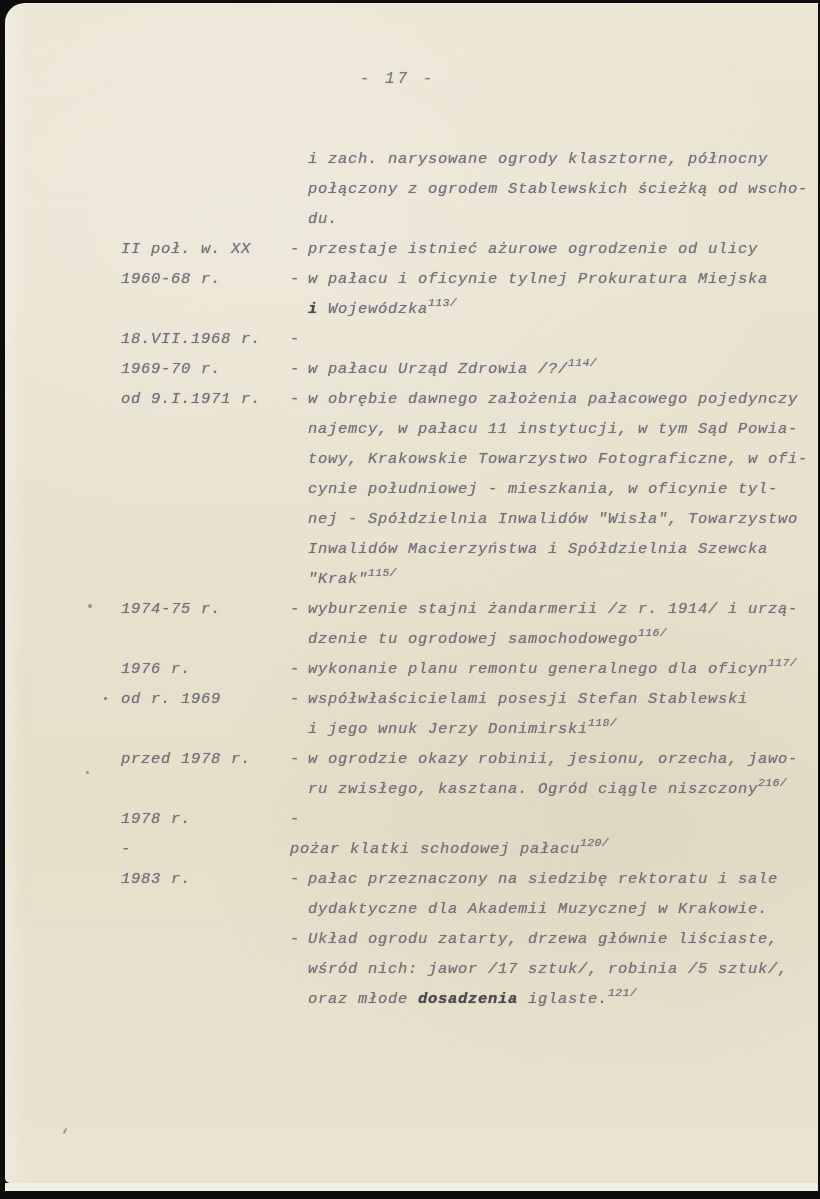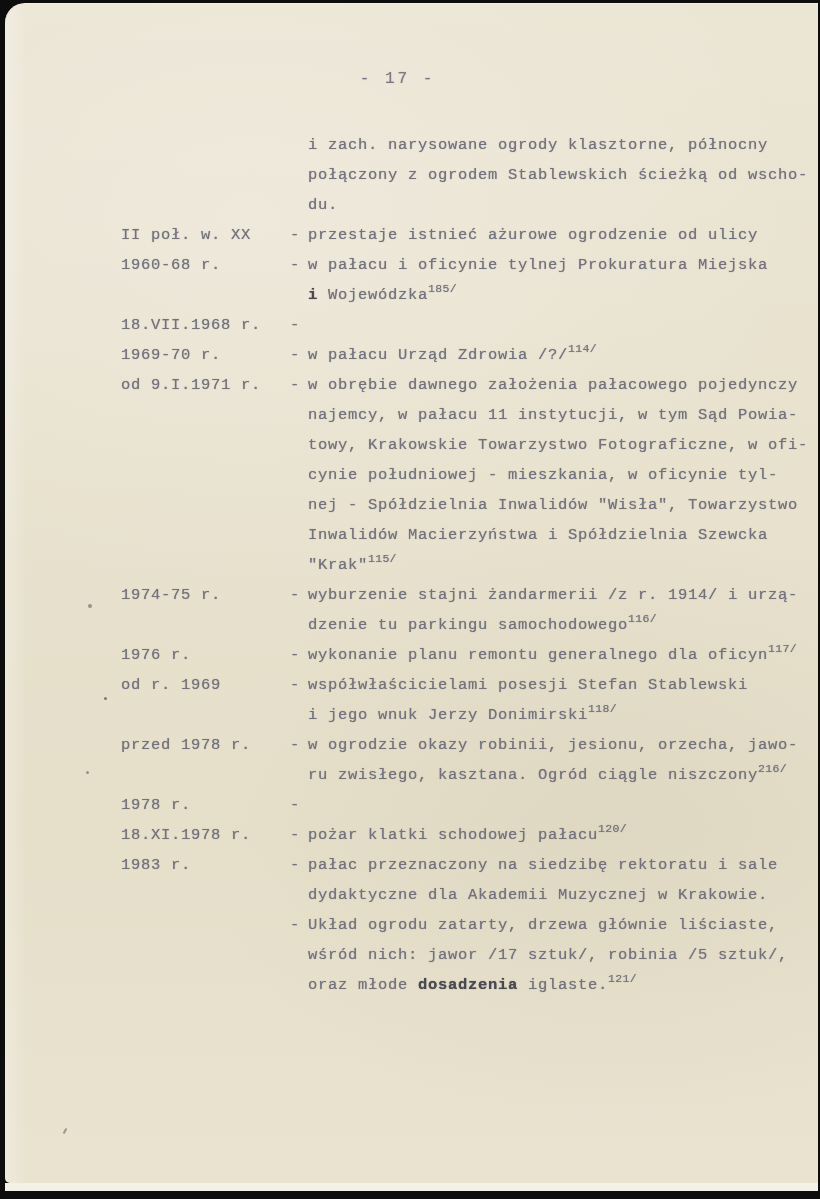--- a/index.html
+++ b/index.html
@@ -1,19 +1,20 @@
 <!DOCTYPE html>
 <html><head>
 <meta charset="utf-8">
 <style>
   html,body{margin:0;padding:0;background:#0d0d0d;}
   .scan{
     position:relative;width:820px;height:1199px;overflow:hidden;
     background:#0d0d0d;
     font-family:"Liberation Mono","DejaVu Sans Mono",monospace;
+    font-style:italic;
   }
   .paper{
     position:absolute;left:5px;top:3px;right:2px;bottom:16px;
     background:
       radial-gradient(900px 600px at 30% 18%, rgba(255,255,255,.22), rgba(255,255,255,0) 65%),
       radial-gradient(700px 500px at 75% 70%, rgba(120,110,80,.07), rgba(120,110,80,0) 60%),
       linear-gradient(90deg, rgba(255,255,255,.25), rgba(255,255,255,0) 22px),
       linear-gradient(180deg,#ebe5d4 0%,#e8e2cf 30%,#e6dfca 70%,#e9e3d0 100%);
     border-top-left-radius:20px;
     border-bottom-left-radius:5px;
@@ -22,21 +23,21 @@
   .bottom-strip{
     position:absolute;left:5px;right:2px;bottom:8px;height:8px;
     background:#f3f0e6;
   }
   .page-number{
     position:absolute;top:66px;left:0;width:100%;text-align:center;
     transform:translateX(-14px);
     font-size:16px;letter-spacing:3px;color:#7b7a84;
     text-shadow:0 0 1px rgba(110,109,120,.6);
   }
-  .content{position:absolute;left:116px;top:126px;right:0;}
+  .content{position:absolute;left:116px;top:140px;right:0;}
   .entry{display:grid;grid-template-columns:169px 18px auto;}
   .date,.dash,.line{
     font-size:15.5px;line-height:30px;letter-spacing:.7px;
     color:#73727c;white-space:pre;
     text-shadow:0 0 1px rgba(105,104,116,.65);
   }
   .line{overflow:visible;}
   .dark{color:#4a4952;font-weight:bold;text-shadow:0 0 1px rgba(60,59,70,.8);}
   sup.fn{
     font-size:11.5px;letter-spacing:.3px;vertical-align:7px;line-height:0;
@@ -68,21 +69,21 @@
           <div class="dash">-</div>
           <div class="text">
             <div class="line"><span>przestaje istnieć ażurowe ogrodzenie od ulicy</span></div>
           </div>
         </div>
         <div class="entry">
           <div class="date">1960-68 r.</div>
           <div class="dash">-</div>
           <div class="text">
             <div class="line"><span>w pałacu i oficynie tylnej Prokuratura Miejska</span></div>
-            <div class="line"><span class="dark">i</span><span> Wojewódzka</span><sup class="fn">185/</sup></div>
+            <div class="line"><span class="dark">i</span><span> Wojewódzka</span><sup class="fn">113/</sup></div>
           </div>
         </div>
         <div class="entry">
           <div class="date">18.VII.1968 r.</div>
           <div class="dash">-</div>
           <div class="text">
           </div>
         </div>
         <div class="entry">
           <div class="date">1969-70 r.</div>
@@ -102,21 +103,21 @@
             <div class="line"><span>nej - Spółdzielnia Inwalidów "Wisła", Towarzystwo</span></div>
             <div class="line"><span>Inwalidów Macierzyństwa i Spółdzielnia Szewcka</span></div>
             <div class="line"><span>"Krak"</span><sup class="fn">115/</sup></div>
           </div>
         </div>
         <div class="entry">
           <div class="date">1974-75 r.</div>
           <div class="dash">-</div>
           <div class="text">
             <div class="line"><span>wyburzenie stajni żandarmerii /z r. 1914/ i urzą-</span></div>
-            <div class="line"><span>dzenie tu parkingu samochodowego</span><sup class="fn">116/</sup></div>
+            <div class="line"><span>dzenie tu ogrodowej samochodowego</span><sup class="fn">116/</sup></div>
           </div>
         </div>
         <div class="entry">
           <div class="date">1976 r.</div>
           <div class="dash">-</div>
           <div class="text">
             <div class="line"><span>wykonanie planu remontu generalnego dla oficyn</span><sup class="fn">117/</sup></div>
           </div>
         </div>
         <div class="entry">
@@ -133,21 +134,20 @@
           <div class="text">
             <div class="line"><span>w ogrodzie okazy robinii, jesionu, orzecha, jawo-</span></div>
             <div class="line"><span>ru zwisłego, kasztana. Ogród ciągle niszczony</span><sup class="fn">216/</sup></div>
           </div>
         </div>
         <div class="entry">
           <div class="date">1978 r.</div>
           <div class="dash">-</div>
         </div>
         <div class="entry">
-          <div class="date">18.XI.1978 r.</div>
           <div class="dash">-</div>
           <div class="text">
             <div class="line"><span>pożar klatki schodowej pałacu</span><sup class="fn">120/</sup></div>
           </div>
         </div>
         <div class="entry">
           <div class="date">1983 r.</div>
           <div class="dash">-</div>
           <div class="text">
             <div class="line"><span>pałac przeznaczony na siedzibę rektoratu i sale</span></div>

